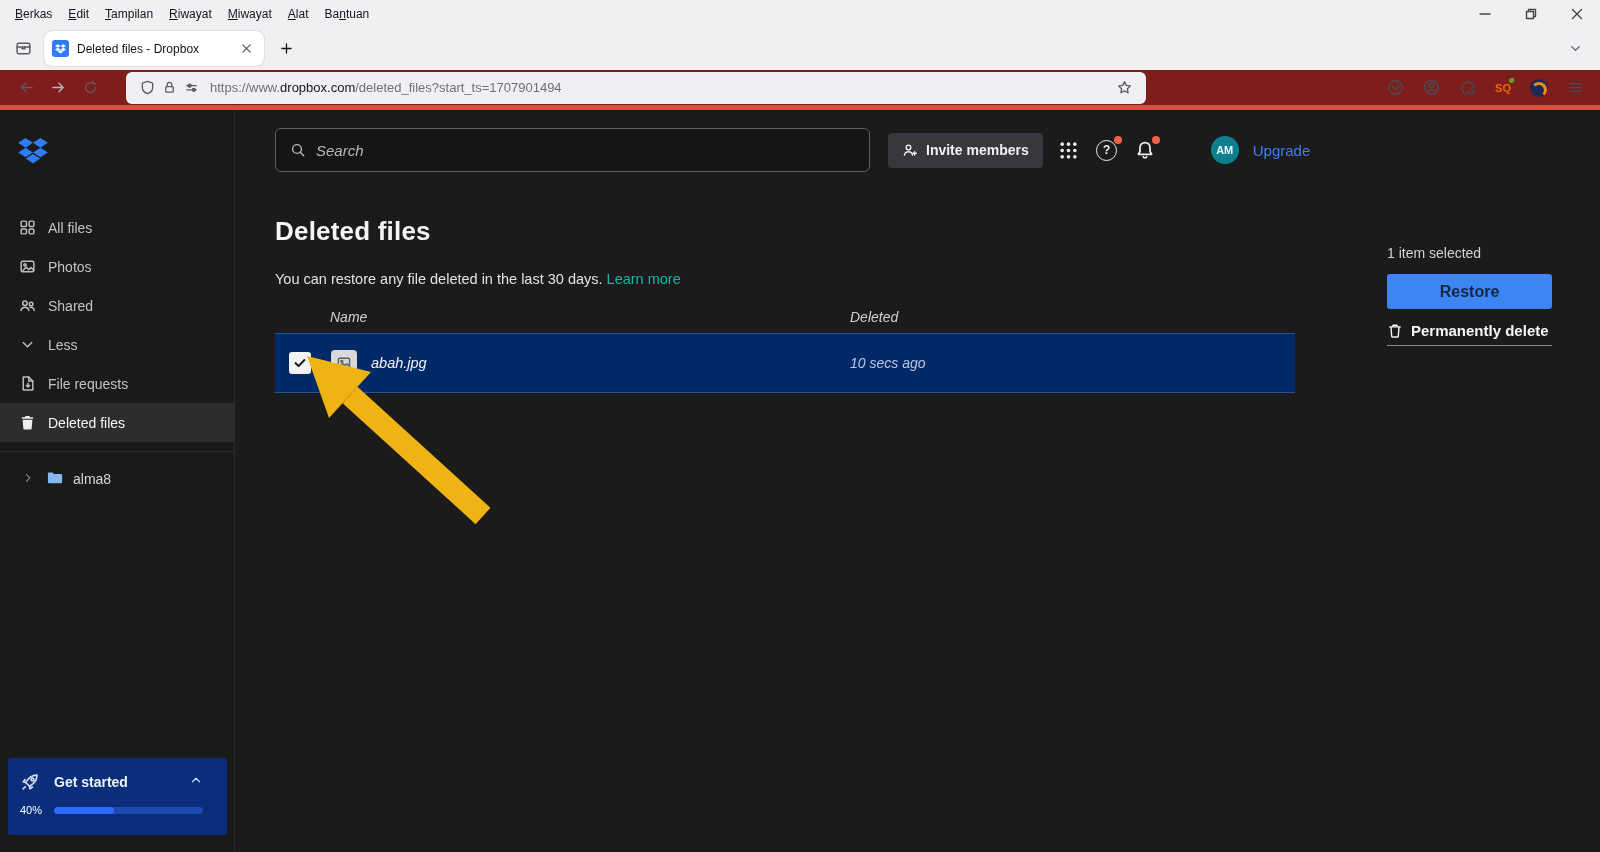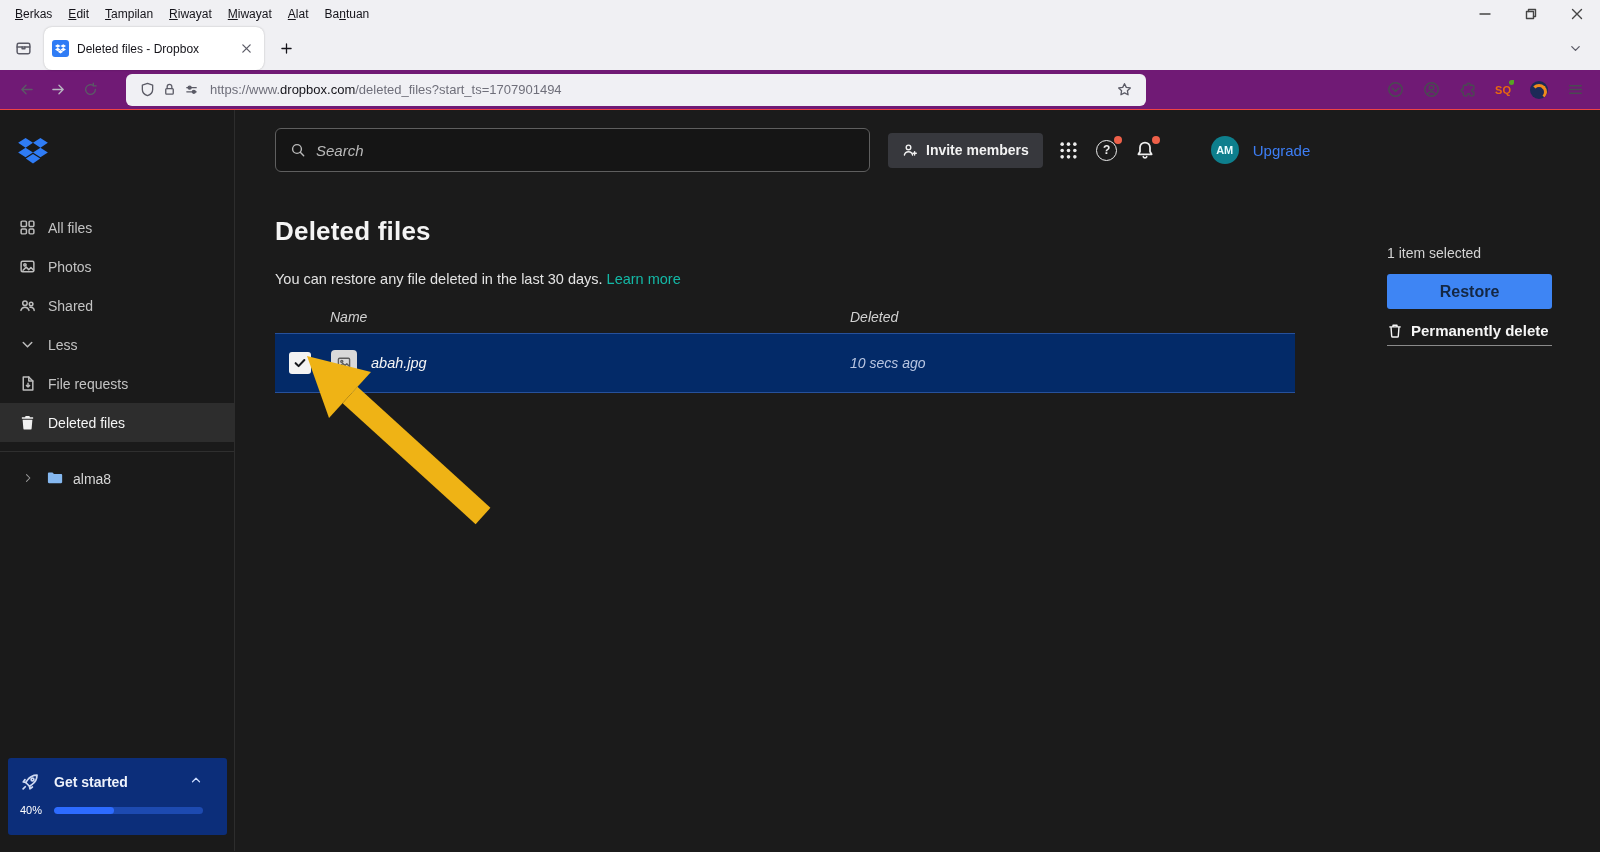--- a/index.html
+++ b/index.html
@@ -12,35 +12,35 @@
   .menubar { display:flex; align-items:center; gap:2px; padding-left:8px; }
   .menu-item { font-size:12px; color:#15141a; padding:4px 7px; cursor:default; }
   .menu-item .key { text-decoration:underline; }
   .win-controls { margin-left:auto; display:flex; height:27px; }
   .win-btn { width:46px; height:27px; display:flex; align-items:center; justify-content:center; color:#444; }
   .win-btn svg { width:12px; height:12px; }
 
   .tabbar { height:43px; background:#f0f0f3; display:flex; align-items:center; }
   .tab-history-btn { width:30px; height:30px; margin-left:8px; border-radius:4px;
       display:flex; align-items:center; justify-content:center; color:#5b5b66; }
-  .tab { width:220px; height:43px; margin-left:6px; background:#fff; border-radius:8px;
+  .tab { width:220px; height:35px; margin-left:6px; background:#fff; border-radius:8px;
       box-shadow:0 0 2px rgba(0,0,0,.25); display:flex; align-items:center; padding:0 8px; }
   .tab-favicon { width:17px; height:17px; background:#2f7cf5; border-radius:3px;
       display:flex; align-items:center; justify-content:center; flex:0 0 auto; }
   .tab-favicon svg { width:11px; height:10px; fill:#fff; }
   .tab-title { font-size:12px; color:#15141a; margin-left:8px; flex:1 1 auto;
       white-space:nowrap; overflow:hidden; }
   .tab-close { color:#5b5b66; width:20px; height:20px; display:flex; align-items:center; justify-content:center; }
   .tab-close svg, .newtab-btn svg { width:11px; height:11px; }
   .newtab-btn { width:28px; height:28px; margin-left:8px; display:flex; align-items:center;
       justify-content:center; color:#15141a; }
   .alltabs-btn { margin-left:auto; margin-right:12px; width:26px; height:26px;
       display:flex; align-items:center; justify-content:center; color:#5b5b66; }
 
-  .toolbar { height:40px; background:#701a75; border-bottom:1px solid #ef4444;
+  .toolbar { height:40px; background:#7f1d1d; border-bottom:5px solid #ef4444;
       display:flex; align-items:center; padding:0 10px; }
   .nav-btn { width:32px; height:30px; display:flex; align-items:center; justify-content:center;
       color:#5b5b66; border-radius:4px; }
   .nav-btn.disabled { color:#b8b8c1; }
   .nav-btn svg { width:15px; height:15px; }
   .urlbar { flex:0 0 auto; width:1020px; height:32px; margin-left:20px; background:#f0f0f4;
       border-radius:6px; display:flex; align-items:center; padding:0 10px; }
   .urlbar .site-icon { color:#5b5b66; width:22px; height:22px; display:flex;
       align-items:center; justify-content:center; }
   .urlbar .site-icon svg { width:15px; height:15px; }

